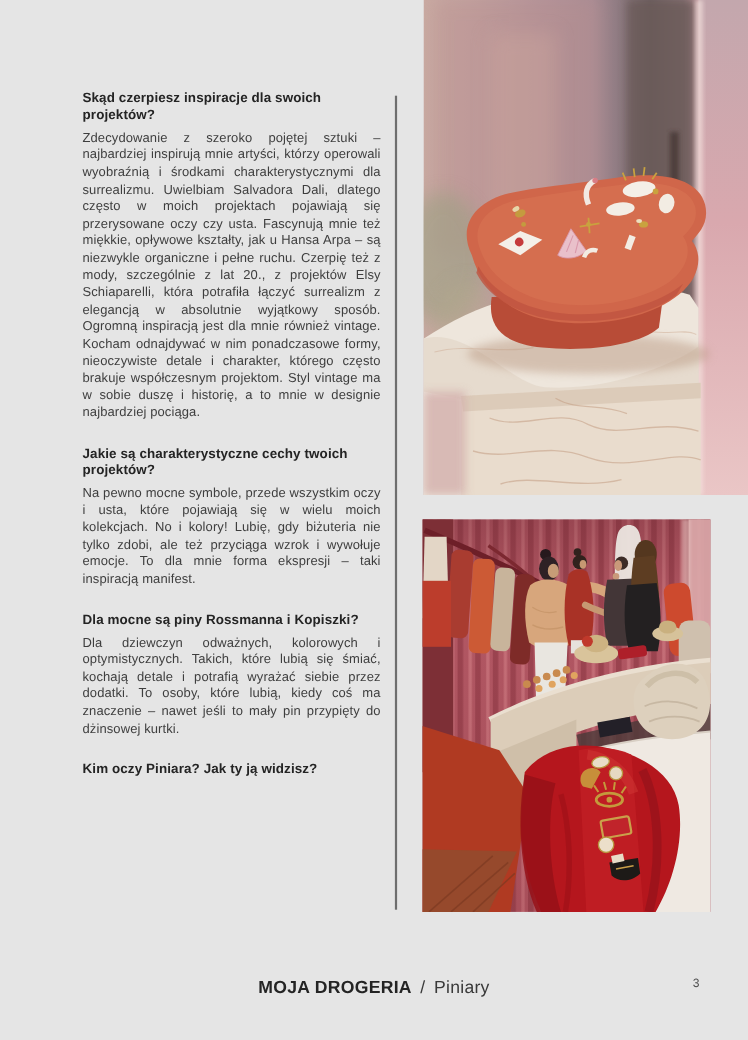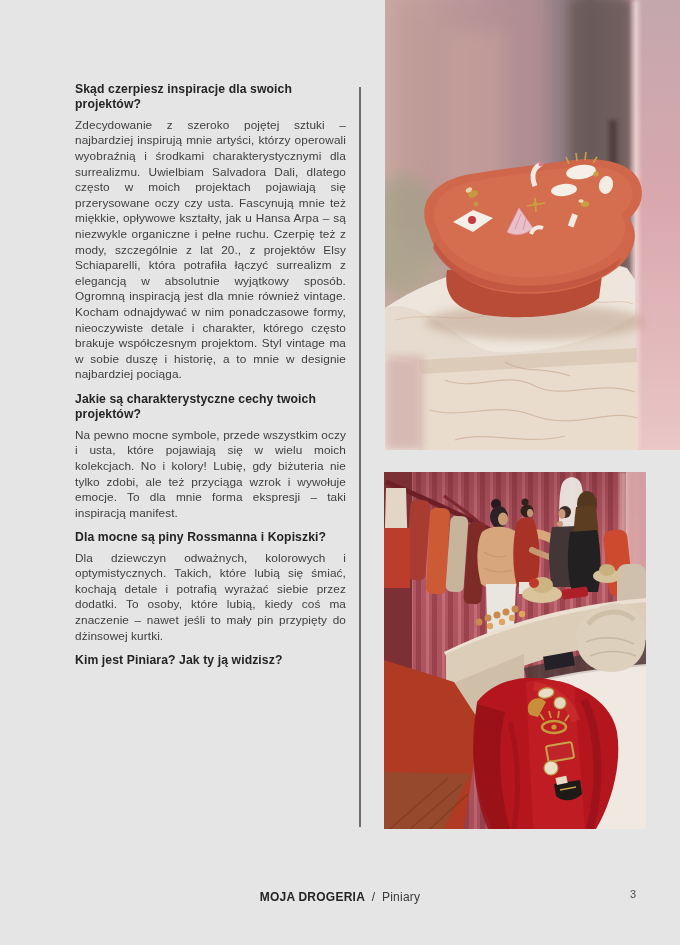--- a/index.html
+++ b/index.html
@@ -12,31 +12,31 @@
   .text-column{
     position:absolute;left:75px;top:82px;width:271px;
     color:#3e3e3e;font-size:11.8px;line-height:15.6px;
     text-align:justify;letter-spacing:.1px;
   }
   .qa-section h2{
     font-size:12.2px;line-height:15.4px;font-weight:700;color:#242424;
     margin:0 0 5px 0;text-align:left;letter-spacing:.1px;
   }
   .qa-section p{margin:0;}
-  .qa-section + .qa-section{margin-top:9px;}
+  .qa-section + .qa-section{margin-top:22px;}
   
   .divider{position:absolute;left:359px;top:87px;width:2px;height:740px;background:#6e6e6e;}
   
   figure.photo{position:absolute;margin:0;padding:0;line-height:0;}
   .photo-top{left:385px;top:0;width:295px;height:450px;}
   .photo-bottom{left:384px;top:472px;width:262px;height:357px;}
   
   .footer-line{
     position:absolute;left:0;right:0;top:890px;text-align:center;
-    font-size:12px;color:#3a3a3a;letter-spacing:.25px;
+    font-size:16px;color:#3a3a3a;letter-spacing:.25px;
   }
   .footer-line .brand{font-weight:700;color:#242424;}
   .footer-line .sep{margin:0 3px;color:#3a3a3a;}
   .page-number{position:absolute;top:888px;right:44px;font-size:11px;color:#4c4c4c;}
 </style>
 </head>
 <body>
 
 <div class="page">
 
@@ -49,21 +49,21 @@
     </section>
     <section class="qa-section">
       <h2>Jakie są charakterystyczne cechy twoich projektów?</h2>
       <p>Na pewno mocne symbole, przede wszystkim oczy i usta, które pojawiają się w wielu moich kolekcjach. No i kolory! Lubię, gdy biżuteria nie tylko zdobi, ale też przyciąga wzrok i wywołuje emocje. To dla mnie forma ekspresji – taki inspiracją manifest.</p>
     </section>
     <section class="qa-section">
       <h2>Dla mocne są piny Rossmanna i Kopiszki?</h2>
       <p>Dla dziewczyn odważnych, kolorowych i optymistycznych. Takich, które lubią się śmiać, kochają detale i potrafią wyrażać siebie przez dodatki. To osoby, które lubią, kiedy coś ma znaczenie – nawet jeśli to mały pin przypięty do dżinsowej kurtki.</p>
     </section>
     <section class="qa-section">
-      <h2>Kim jest Piniara? Jak ty ją widzisz?</h2>
+      <h2>Kim oczy Piniara? Jak ty ją widzisz?</h2>
     </section>
   </main>
 
   <figure class="photo photo-top">
     <svg width="295" height="450" viewBox="0 0 295 450">
       <defs>
         <linearGradient id="p1bg" x1="0" y1="0" x2="1" y2="0">
           <stop offset="0" stop-color="#c9aaa2"></stop>
             <stop offset=".14" stop-color="#c2a2a0"></stop>
           <stop offset=".35" stop-color="#b4949a"></stop>

